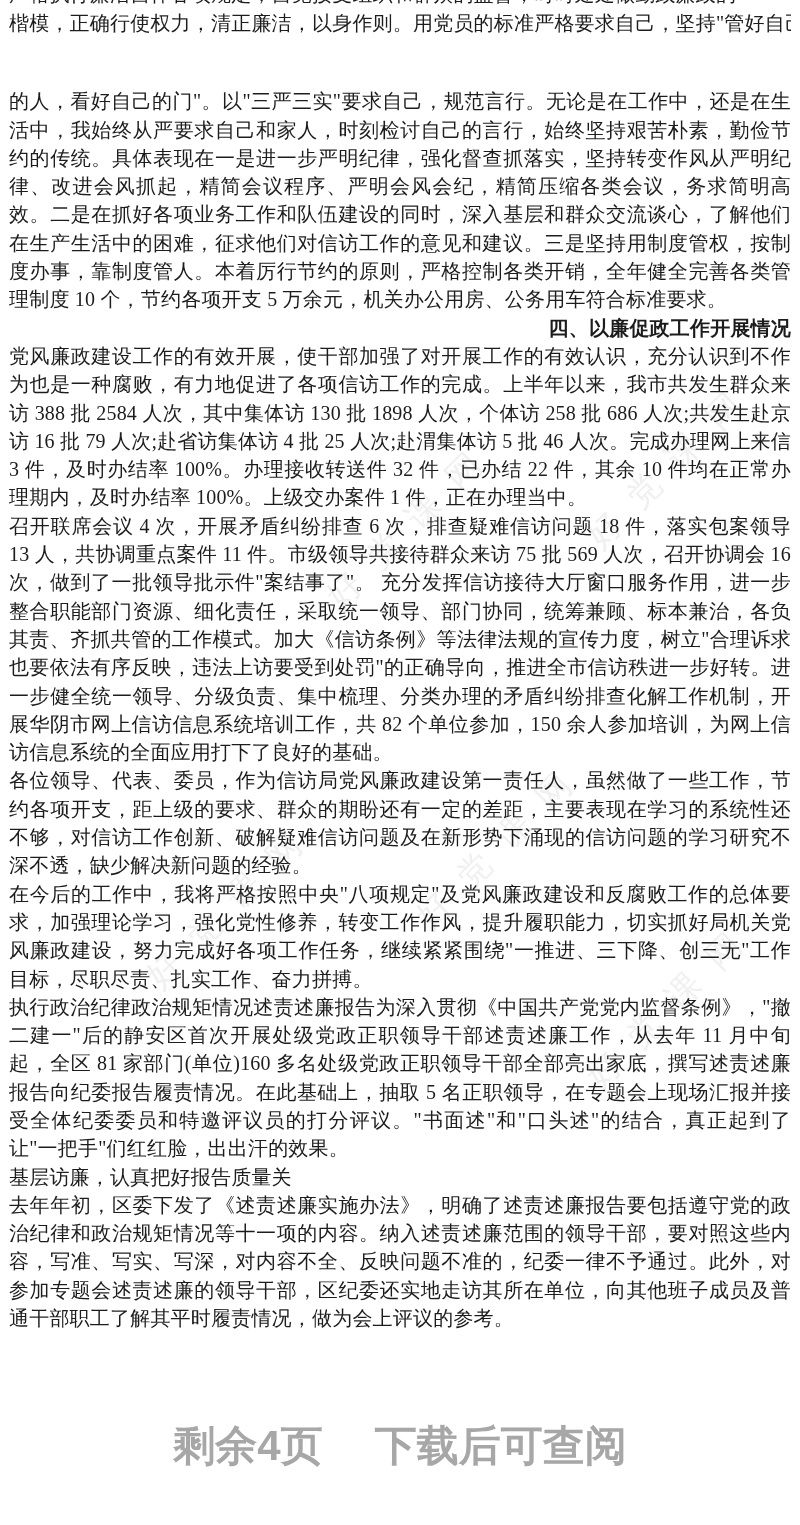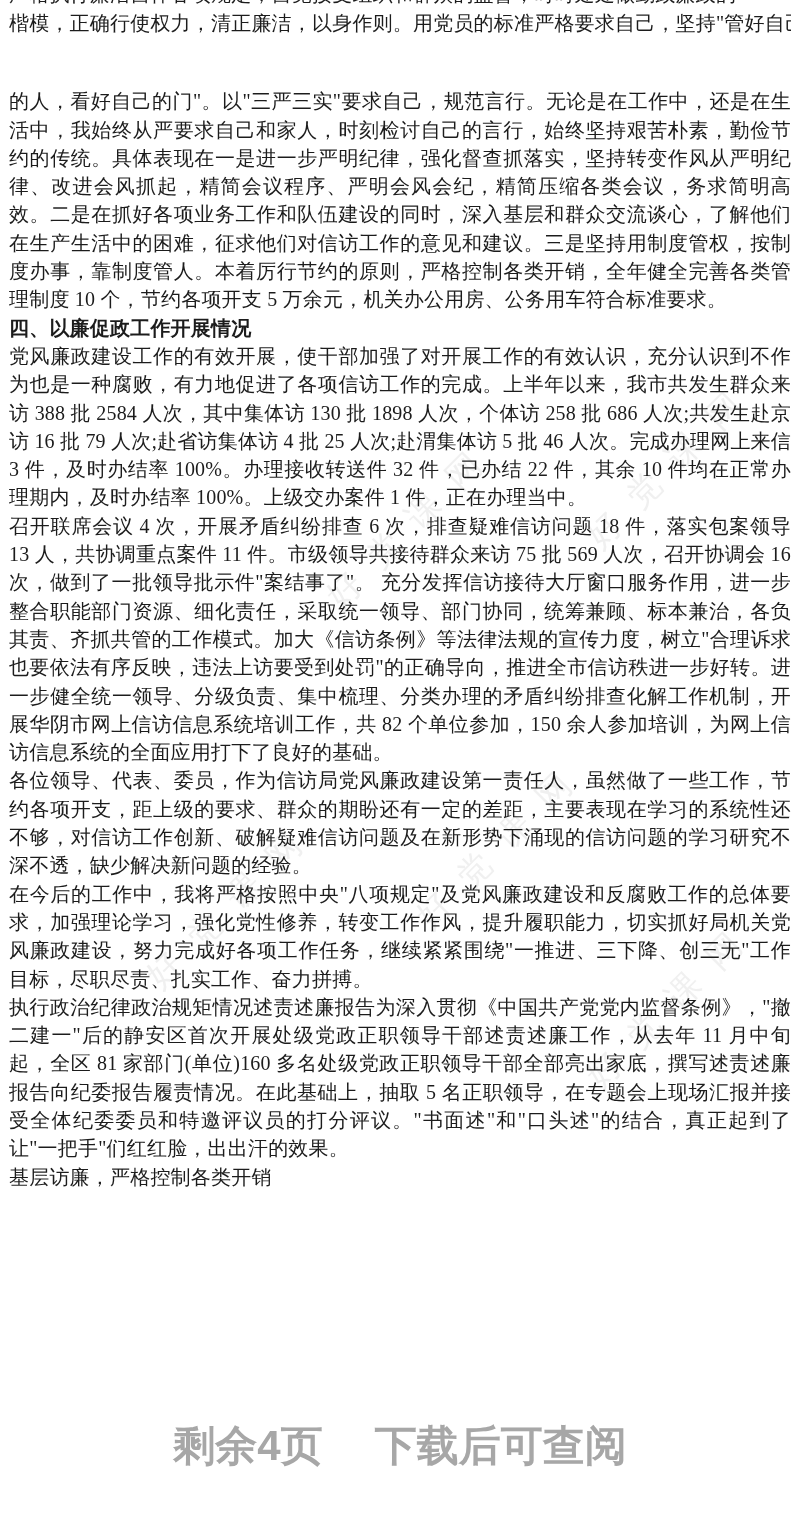--- a/index.html
+++ b/index.html
@@ -28,21 +28,21 @@
     display:block;
     line-height:28px;
     transform:translateY(-20px);
     white-space:nowrap;
   }
   .doc-line{white-space:nowrap;overflow:hidden;}
   .spacer{height:50px;}
   .doc-heading{
     font-weight:bold;
     font-family:"Liberation Sans","DejaVu Sans",sans-serif;
-    text-align:left;
+    text-align:right;
   }
   .watermark{
     position:absolute;
     transform:rotate(-45deg);
     transform-origin:center;
     font-size:34px;
     letter-spacing:22px;
     color:rgba(110,110,110,0.10);
     white-space:nowrap;
     pointer-events:none;
@@ -91,22 +91,23 @@
     <div class="doc-paragraph">党风廉政建设工作的有效开展，使干部加强了对开展工作的有效认识，充分认识到不作为也是一种腐败，有力地促进了各项信访工作的完成。上半年以来，我市共发生群众来访 388 批 2584 人次，其中集体访 130 批 1898 人次，个体访 258 批 686 人次;共发生赴京访 16 批 79 人次;赴省访集体访 4 批 25 人次;赴渭集体访 5 批 46 人次。完成办理网上来信 3 件，及时办结率 100%。办理接收转送件 32 件，已办结 22 件，其余 10 件均在正常办理期内，及时办结率 100%。上级交办案件 1 件，正在办理当中。</div>
 
     <div class="doc-paragraph">召开联席会议 4 次，开展矛盾纠纷排查 6 次，排查疑难信访问题 18 件，落实包案领导 13 人，共协调重点案件 11 件。市级领导共接待群众来访 75 批 569 人次，召开协调会 16 次，做到了一批领导批示件"案结事了"。 充分发挥信访接待大厅窗口服务作用，进一步整合职能部门资源、细化责任，采取统一领导、部门协同，统筹兼顾、标本兼治，各负其责、齐抓共管的工作模式。加大《信访条例》等法律法规的宣传力度，树立"合理诉求也要依法有序反映，违法上访要受到处罚"的正确导向，推进全市信访秩进一步好转。进一步健全统一领导、分级负责、集中梳理、分类办理的矛盾纠纷排查化解工作机制，开展华阴市网上信访信息系统培训工作，共 82 个单位参加，150 余人参加培训，为网上信访信息系统的全面应用打下了良好的基础。</div>
 
     <div class="doc-paragraph">各位领导、代表、委员，作为信访局党风廉政建设第一责任人，虽然做了一些工作，节约各项开支，距上级的要求、群众的期盼还有一定的差距，主要表现在学习的系统性还不够，对信访工作创新、破解疑难信访问题及在新形势下涌现的信访问题的学习研究不深不透，缺少解决新问题的经验。</div>
 
     <div class="doc-paragraph">在今后的工作中，我将严格按照中央"八项规定"及党风廉政建设和反腐败工作的总体要求，加强理论学习，强化党性修养，转变工作作风，提升履职能力，切实抓好局机关党风廉政建设，努力完成好各项工作任务，继续紧紧围绕"一推进、三下降、创三无"工作目标，尽职尽责、扎实工作、奋力拼搏。</div>
 
     <div class="doc-paragraph">执行政治纪律政治规矩情况述责述廉报告为深入贯彻《中国共产党党内监督条例》，"撤二建一"后的静安区首次开展处级党政正职领导干部述责述廉工作，从去年 11 月中旬起，全区 81 家部门(单位)160 多名处级党政正职领导干部全部亮出家底，撰写述责述廉报告向纪委报告履责情况。在此基础上，抽取 5 名正职领导，在专题会上现场汇报并接受全体纪委委员和特邀评议员的打分评议。"书面述"和"口头述"的结合，真正起到了让"一把手"们红红脸，出出汗的效果。</div>
 
-    <div class="doc-line">基层访廉，严格控制各类开销</div>
+    <div class="doc-line">基层访廉，认真把好报告质量关</div>
 
+    <div class="doc-paragraph">去年年初，区委下发了《述责述廉实施办法》，明确了述责述廉报告要包括遵守党的政治纪律和政治规矩情况等十一项的内容。纳入述责述廉范围的领导干部，要对照这些内容，写准、写实、写深，对内容不全、反映问题不准的，纪委一律不予通过。此外，对参加专题会述责述廉的领导干部，区纪委还实地走访其所在单位，向其他班子成员及普通干部职工了解其平时履责情况，做为会上评议的参考。</div>
 
   </div>
 
   <div class="footer">
     <span>剩余4页</span><span class="gap"></span><span>下载后可查阅</span>
   </div>
 
 </div>
 
 </body></html>

